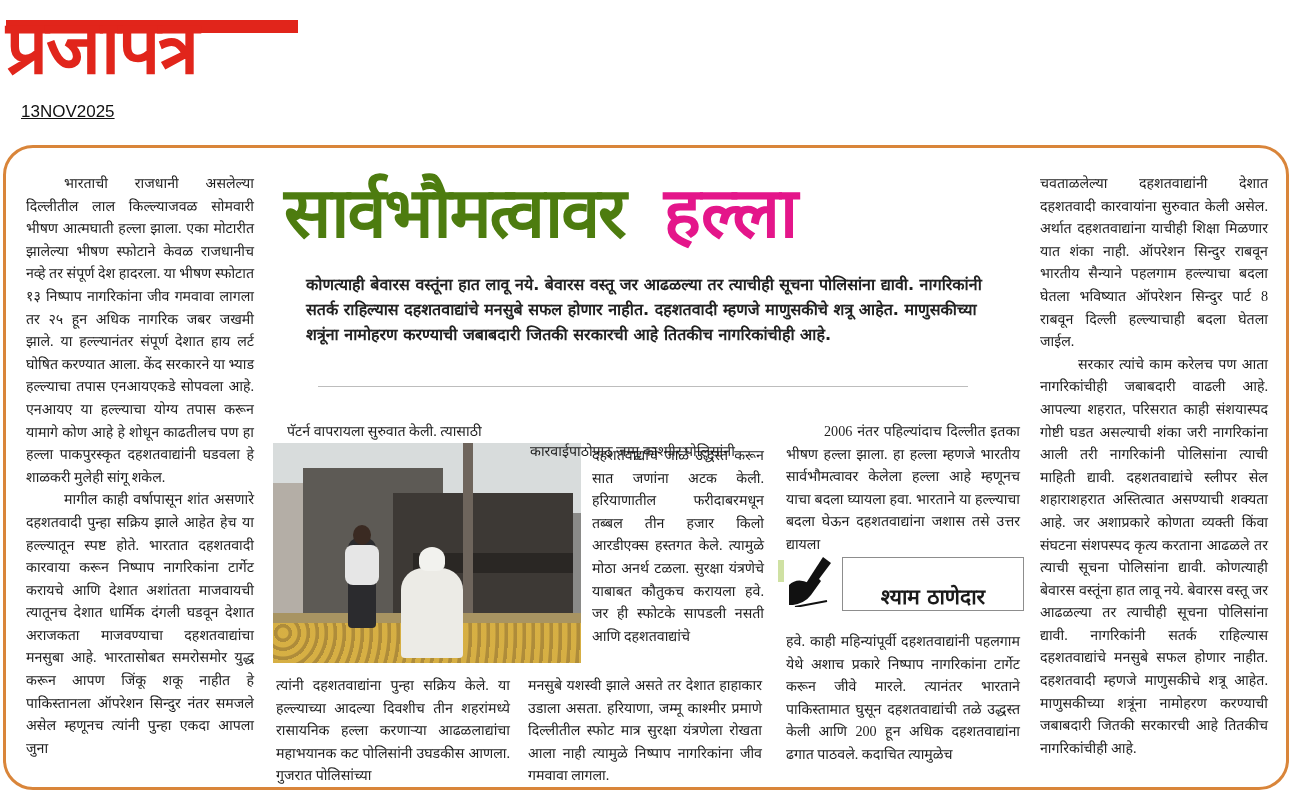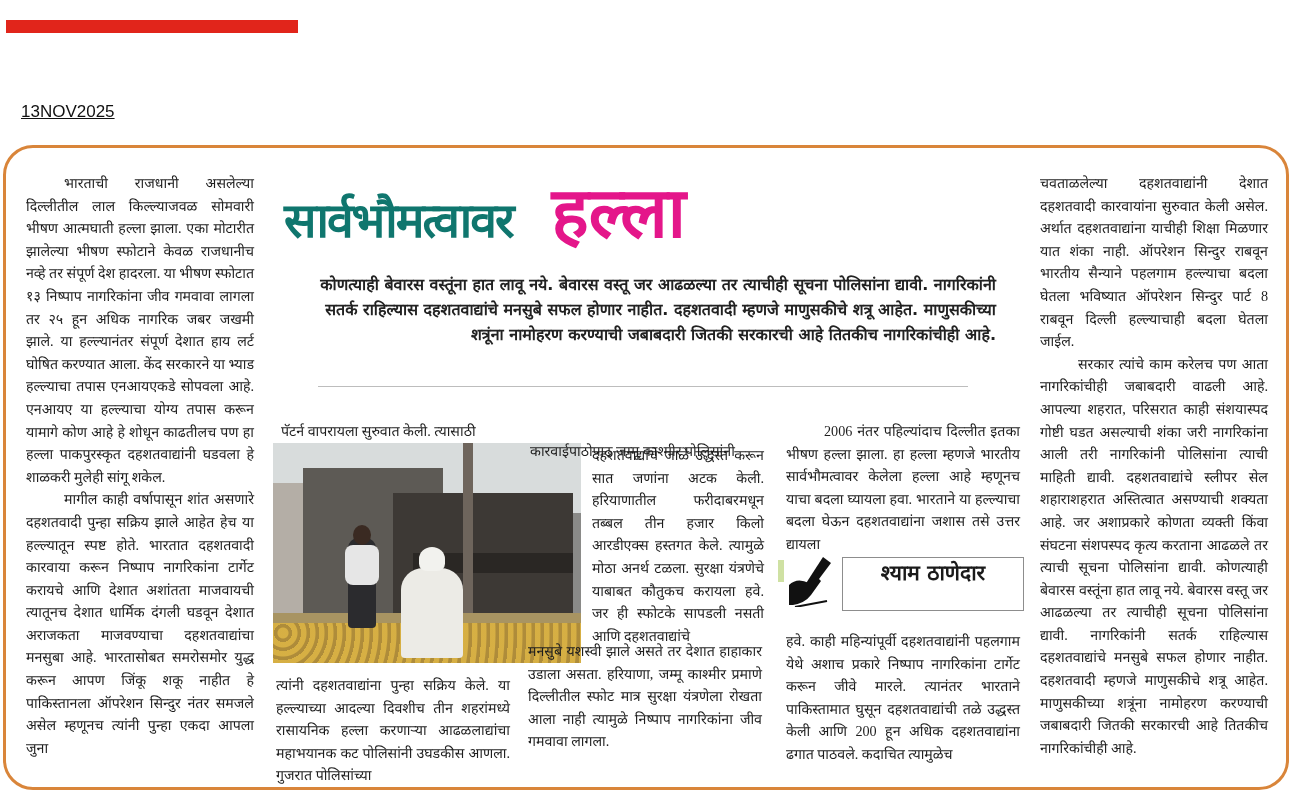--- a/index.html
+++ b/index.html
@@ -6,57 +6,58 @@
   body{width:1302px;height:796px;position:relative;overflow:hidden;font-family:"DejaVu Sans",sans-serif;color:#1c1c1c;}
   .masthead{position:absolute;left:6px;top:8px;width:292px;height:82px;}
   .masthead-text{position:absolute;left:0;top:-6px;font-family:"DejaVu Sans",sans-serif;font-weight:bold;font-size:74px;line-height:90px;letter-spacing:-2px;color:#e1251b;white-space:nowrap;}
   .masthead-bar{position:absolute;left:0;top:12px;width:292px;height:13px;background:#e1251b;}
   .date{position:absolute;left:21px;top:102px;font-family:"Liberation Sans",sans-serif;font-size:17px;color:#111;text-decoration:underline;}
   .frame{position:absolute;left:3px;top:145px;width:1286px;height:645px;border:3px solid #d9853a;border-radius:30px;box-sizing:border-box;}
   .col{position:absolute;font-family:Liberation Serif, serif;font-size:14.2px;line-height:22.6px;text-align:justify;color:#1d1d1d;margin-top:12px;}
   .col p{margin:0;}
   .indent{text-indent:38px;}
   .col-1{left:26px;top:160px;width:228px;}
-  .col-2-top{left:281px;top:408px;width:228px;}
+  .col-2-top{left:287px;top:408px;width:228px;}
   .col-2-bottom{left:276px;top:662px;width:234px;}
   .col-3-top{left:530px;top:428px;width:232px;}
   .col-3-wrap{left:592px;top:432px;width:172px;}
-  .col-3-bottom{left:528px;top:628px;width:234px;}
+  .col-3-bottom{left:528px;top:662px;width:234px;}
   .col-4-top{left:786px;top:408px;width:234px;}
   .col-4-bottom{left:786px;top:618px;width:234px;}
   .col-5{left:1040px;top:160px;width:228px;}
   .headline{position:absolute;left:284px;top:170px;width:740px;height:90px;white-space:nowrap;}
-  .headline-main{font-family:"DejaVu Sans",sans-serif;font-weight:bold;font-size:48px;line-height:86px;color:#0f766e;letter-spacing:-2px;}
+  .headline-main{font-family:"DejaVu Sans",sans-serif;font-weight:bold;font-size:70px;line-height:86px;color:#4d7c0f;letter-spacing:-2px;}
   .headline-accent{font-family:"DejaVu Sans",sans-serif;font-weight:bold;font-size:70px;line-height:86px;color:#e4168a;margin-left:39px;}
-  .deck{position:absolute;left:306px;top:272px;width:690px;text-align:right;font-family:"DejaVu Sans",sans-serif;font-weight:bold;font-size:16px;line-height:25px;color:#222;}
+  .deck{position:absolute;left:306px;top:272px;width:690px;text-align:left;font-family:"DejaVu Sans",sans-serif;font-weight:bold;font-size:16px;line-height:25px;color:#222;}
   .deck-rule{position:absolute;left:318px;top:386px;width:650px;height:1px;background:#bdbdbd;}
   .photo{position:absolute;left:273px;top:443px;width:308px;height:220px;overflow:hidden;background:#8a8a88;}
   .sky{position:absolute;left:0;top:0;width:100%;height:70px;background:#d8dcdc;}
   .bldg1{position:absolute;left:30px;top:25px;width:140px;height:150px;background:#5d5a55;}
   .bldg2{position:absolute;left:120px;top:50px;width:180px;height:120px;background:#3d3935;}
   .bldg3{position:absolute;left:0;top:40px;width:40px;height:150px;background:#b4aea6;}
   .awning{position:absolute;left:140px;top:110px;width:160px;height:20px;background:#2a2724;}
   .pole{position:absolute;left:190px;top:0;width:10px;height:200px;background:#6e655c;}
   .ground{position:absolute;left:0;top:170px;width:100%;height:50px;background:#a89462;}
   .fruit{position:absolute;left:0;top:180px;width:100%;height:40px;background:repeating-radial-gradient(circle at 10px 10px,#e2b63c 0 5px,#b08a30 6px 9px);opacity:.8;}
   .person1{position:absolute;left:75px;top:95px;width:28px;height:90px;background:#2b2b2e;border-radius:10px 10px 4px 4px;}
   .person1-shirt{position:absolute;left:72px;top:102px;width:34px;height:40px;background:#e6e6e6;border-radius:8px;}
   .person1-head{position:absolute;left:80px;top:82px;width:18px;height:20px;background:#3a2a22;border-radius:50%;}
   .person2{position:absolute;left:128px;top:125px;width:62px;height:90px;background:#ecebe6;border-radius:22px 22px 4px 4px;}
   .person2-cap{position:absolute;left:146px;top:104px;width:26px;height:24px;background:#f2f2ee;border-radius:50% 50% 30% 30%;}
   .byline-icon{position:absolute;left:787px;top:555px;width:48px;height:52px;}
-  .byline-box{position:absolute;left:842px;top:557px;width:182px;height:54px;border:1.5px solid #8d8d8d;box-sizing:border-box;background:#fff;display:flex;align-items:flex-start;justify-content:center;}
+  .byline-box{position:absolute;left:842px;top:557px;width:182px;height:54px;border:1.5px solid #8d8d8d;box-sizing:border-box;background:#fff;display:flex;align-items:flex-end;justify-content:center;}
   .byline-name{font-family:"DejaVu Sans",sans-serif;font-weight:bold;font-size:21px;color:#1a1a1a;}
   .byline-tick{position:absolute;left:778px;top:560px;width:6px;height:22px;background:#cfe1a3;}
 </style>
 </head>
 <body>
 
 <div class="masthead">
   <div class="masthead-bar"></div>
+  <div class="masthead-text">प्रजापत्र</div>
 </div>
 <div class="date">13NOV2025</div>
 
 <div class="frame"></div>
 
 <div class="col col-1">
   <p class="indent">भारताची राजधानी असलेल्या दिल्लीतील लाल किल्ल्याजवळ सोमवारी भीषण आत्मघाती हल्ला झाला. एका मोटारीत झालेल्या भीषण स्फोटाने केवळ राजधानीच नव्हे तर संपूर्ण देश हादरला. या भीषण स्फोटात १३ निष्पाप नागरिकांना जीव गमवावा लागला तर २५ हून अधिक नागरिक जबर जखमी झाले. या हल्ल्यानंतर संपूर्ण देशात हाय लर्ट घोषित करण्यात आला. केंद सरकारने  या भ्याड हल्ल्याचा तपास एनआयएकडे सोपवला आहे. एनआयए या हल्ल्याचा योग्य तपास करून यामागे कोण आहे हे शोधून काढतीलच पण हा हल्ला पाकपुरस्कृत दहशतवाद्यांनी घडवला हे शाळकरी मुलेही सांगू शकेल.</p>
   <p class="indent">मागील काही वर्षापासून शांत असणारे दहशतवादी पुन्हा सक्रिय झाले आहेत हेच या हल्ल्यातून स्पष्ट होते. भारतात दहशतवादी कारवाया करून निष्पाप नागरिकांना टार्गेट करायचे आणि देशात अशांतता माजवायची त्यातूनच देशात धार्मिक दंगली घडवून  देशात अराजकता माजवण्याचा दहशतवाद्यांचा मनसुबा आहे. भारतासोबत समरोसमोर युद्ध करून आपण जिंकू शकू नाहीत हे पाकिस्तानला ऑपरेशन सिन्दुर नंतर समजले असेल म्हणूनच त्यांनी पुन्हा एकदा आपला जुना</p>
 </div>
 

